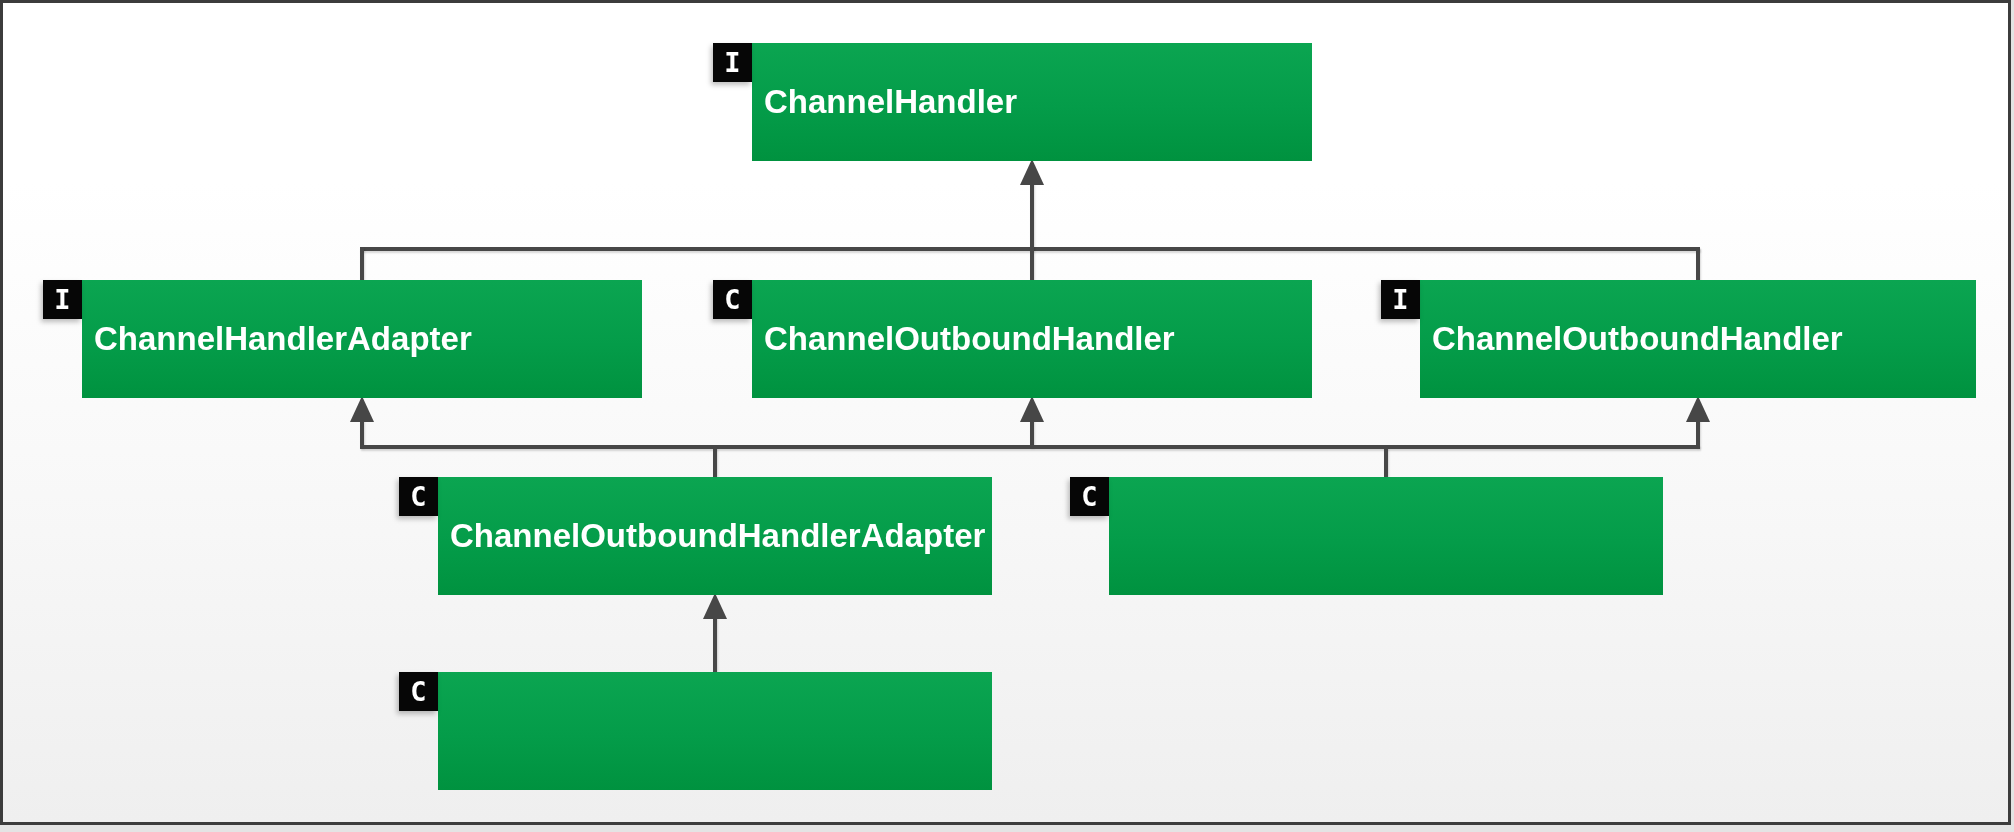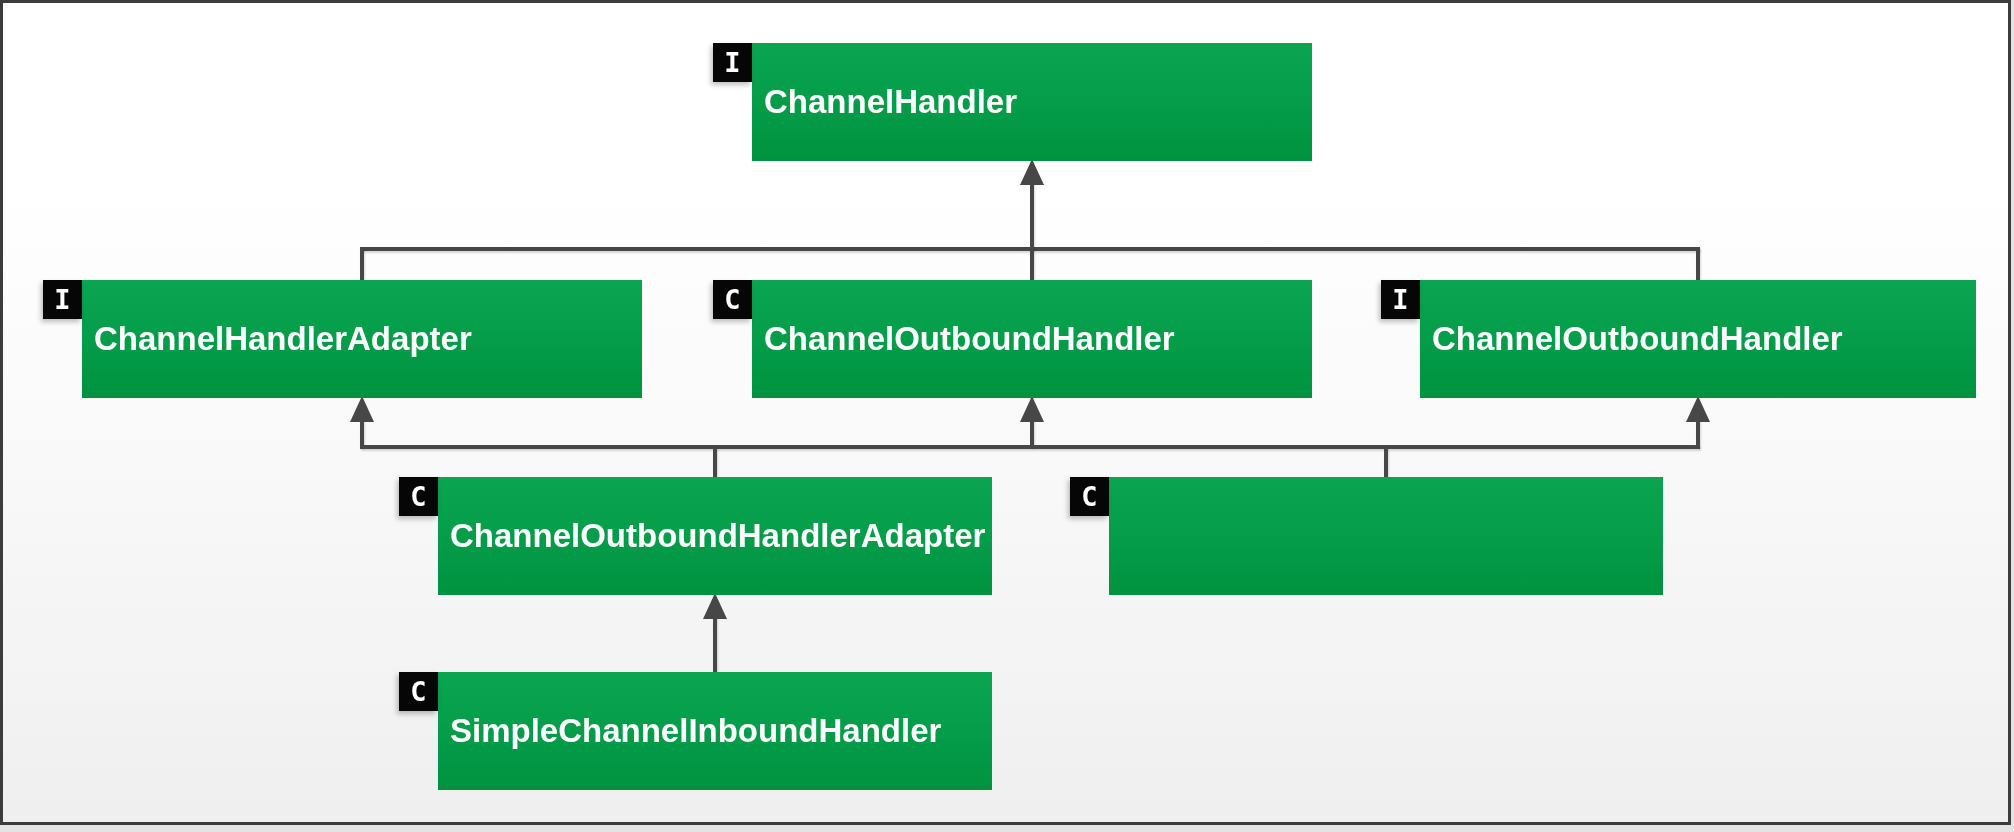--- a/index.html
+++ b/index.html
@@ -113,15 +113,14 @@
     </div>
     <div class="node" style="left: 435px; top: 474px; width: 554px; height: 118px;">
       <span class="badge">C</span>
       <span class="label">ChannelOutboundHandlerAdapter</span>
     </div>
     <div class="node" style="left: 1106px; top: 474px; width: 554px; height: 118px;">
       <span class="badge">C</span>
     </div>
     <div class="node" style="left: 435px; top: 669px; width: 554px; height: 118px;">
       <span class="badge">C</span>
-      <span class="label">SimpleChannelInboundHandler</span>
     </div>
   </div>
 
 </body></html>

